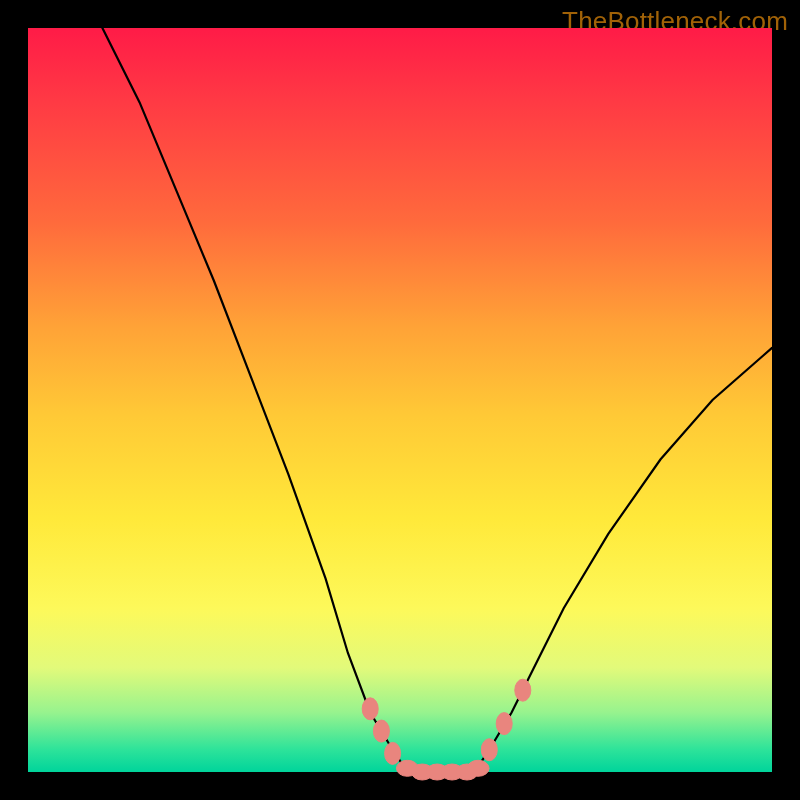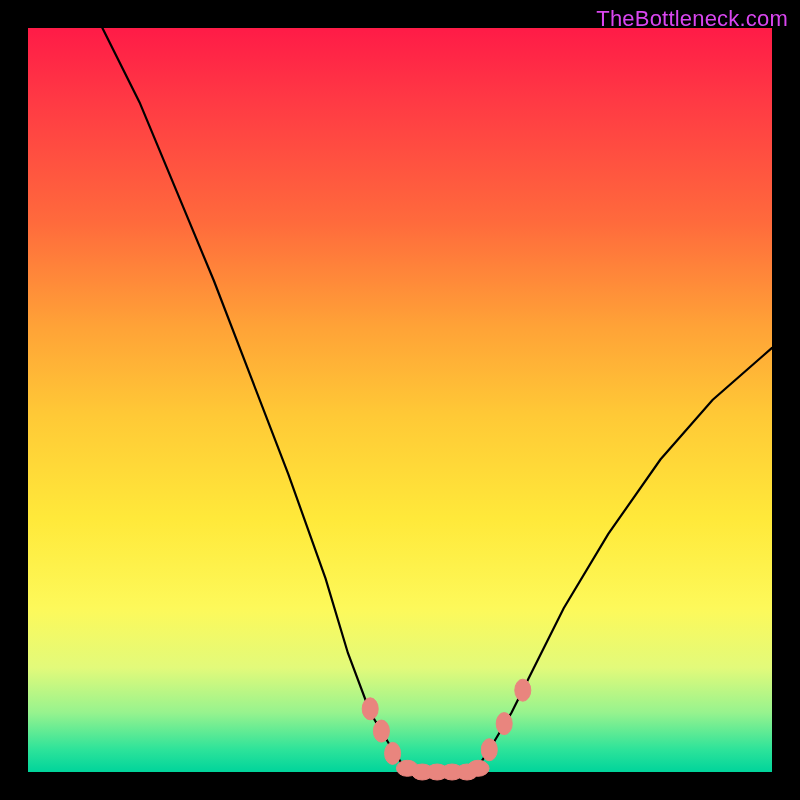--- a/index.html
+++ b/index.html
@@ -38,22 +38,22 @@
       #e2fa7a 86%,
       #97f38e 92%,
       #2de39a 97%,
       #00d49b 100%
     );
   }
   .watermark {
     position: absolute;
     top: 6px;
     right: 12px;
-    color: #d946ef;
-    font-size: 22px;
+    color: #a16207;
+    font-size: 26px;
     letter-spacing: 0.2px;
     font-weight: 400;
     user-select: none;
   }
   svg.overlay {
     position: absolute;
     left: 0;
     top: 0;
     width: 744px;
     height: 744px;

